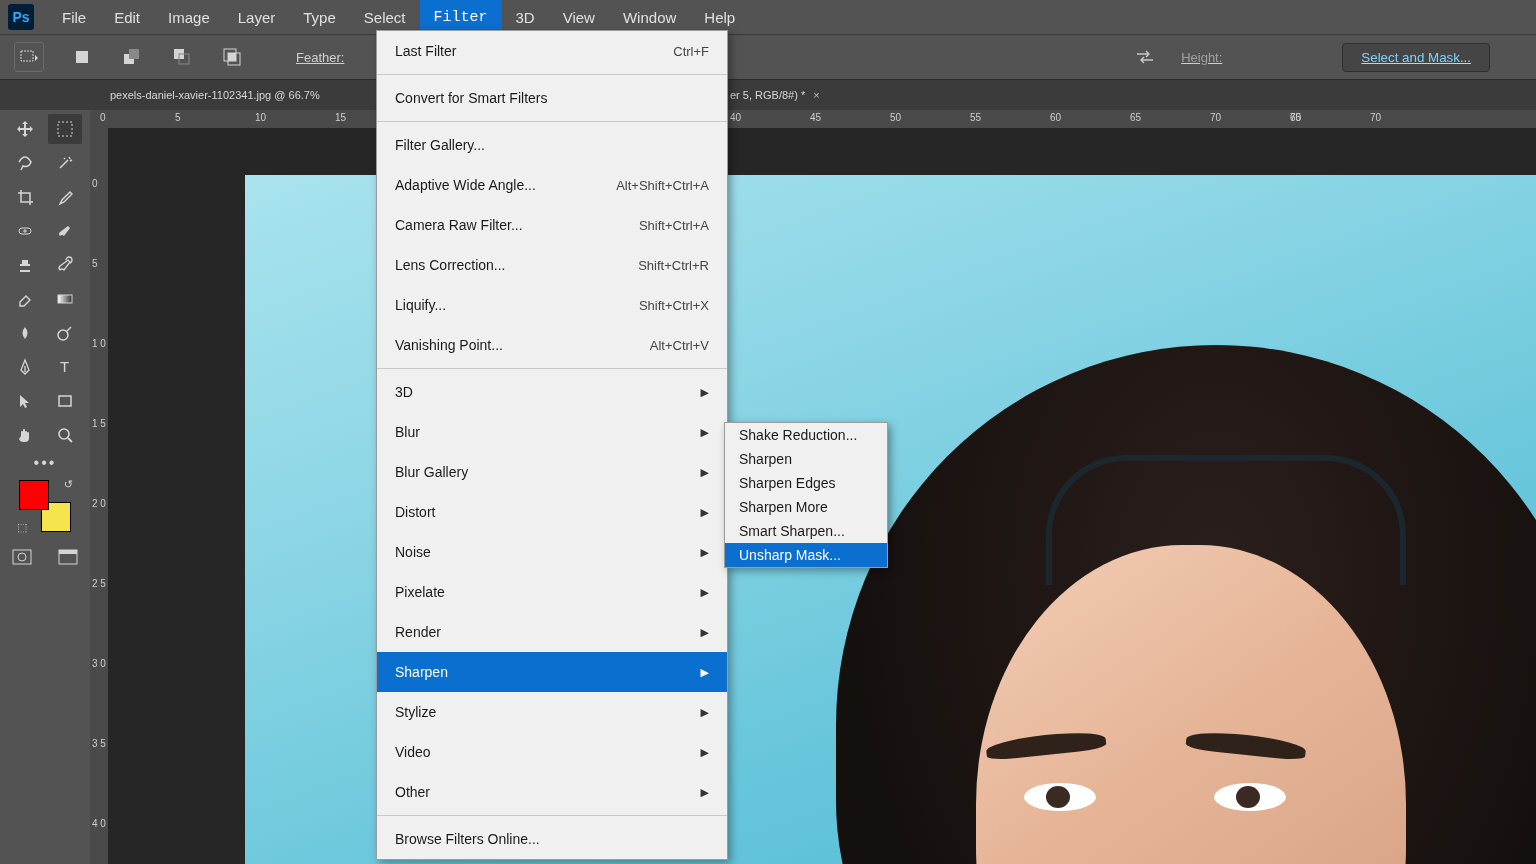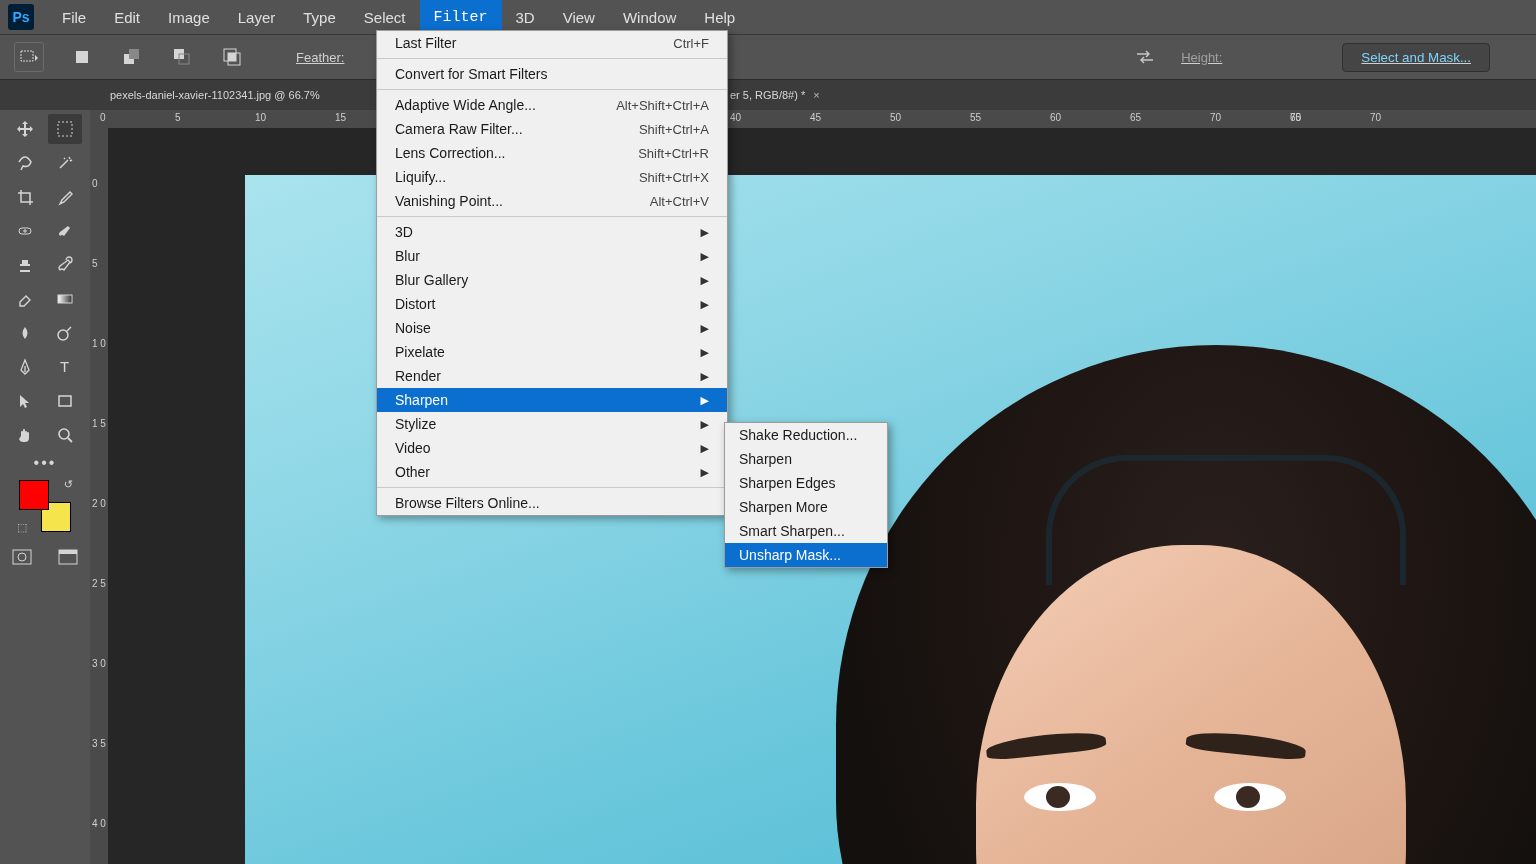--- a/index.html
+++ b/index.html
@@ -57,21 +57,21 @@
 .brow.l { right: 430px; top: 560px; transform: rotate(-6deg); }
 .brow.r { right: 230px; top: 560px; transform: rotate(6deg); }
 .eye { position: absolute; width: 72px; height: 28px; background: #fff; border-radius: 50%; }
 .eye::after { content: ''; position: absolute; left: 22px; top: 3px; width: 24px; height: 22px; background: #3a2a22; border-radius: 50%; }
 .eye.l { right: 440px; top: 608px; }
 .eye.r { right: 250px; top: 608px; }
 .glasses { position: absolute; right: 130px; top: 280px; width: 360px; height: 130px; border: 6px solid #1b2a33; border-bottom: none; border-radius: 80px 80px 0 0; opacity: 0.85; }
 
 
 .menu-dropdown { position: absolute; left: 376px; top: 30px; width: 352px; background: #f0f0f0; border: 1px solid #9c9c9c; box-shadow: 3px 3px 8px rgba(0,0,0,0.35); color: #1a1a1a; font-size: 14px; z-index: 50; }
-.menu-dropdown .mi { padding: 4px 18px; display: flex; justify-content: space-between; align-items: center; height: 24px; }
+.menu-dropdown .mi { padding: 20px 18px; display: flex; justify-content: space-between; align-items: center; height: 24px; }
 .menu-dropdown .mi .shortcut { color: #444; font-size: 13px; }
 .menu-dropdown .mi .arrow { font-size: 11px; color: #333; }
 .menu-dropdown .mi.highlight { background: #0b6fcf; color: #fff; }
 .menu-dropdown .mi.highlight .arrow { color: #fff; }
 .menu-dropdown hr { border: none; border-top: 1px solid #c8c8c8; margin: 3px 0; }
 
 
 .submenu { position: absolute; left: 724px; top: 422px; width: 164px; background: #f0f0f0; border: 1px solid #9c9c9c; box-shadow: 3px 3px 8px rgba(0,0,0,0.35); color: #1a1a1a; font-size: 14px; z-index: 60; }
 .submenu .mi { padding: 4px 14px; height: 24px; display: flex; align-items: center; }
 .submenu .mi.highlight { background: #0b6fcf; color: #fff; }
@@ -350,20 +350,23 @@
   <div class="mi">
       <span>Last Filter</span>
       <span class="shortcut">Ctrl+F</span>
     </div>
   <hr>
   <div class="mi">
       <span>Convert for Smart Filters</span>
     </div>
   <hr>
   <div class="mi">
+      <span>Filter Gallery...</span>
+    </div>
+  <div class="mi">
       <span>Adaptive Wide Angle...</span>
       <span class="shortcut">Alt+Shift+Ctrl+A</span>
     </div>
   <div class="mi">
       <span>Camera Raw Filter...</span>
       <span class="shortcut">Shift+Ctrl+A</span>
     </div>
   <div class="mi">
       <span>Lens Correction...</span>
       <span class="shortcut">Shift+Ctrl+R</span>

